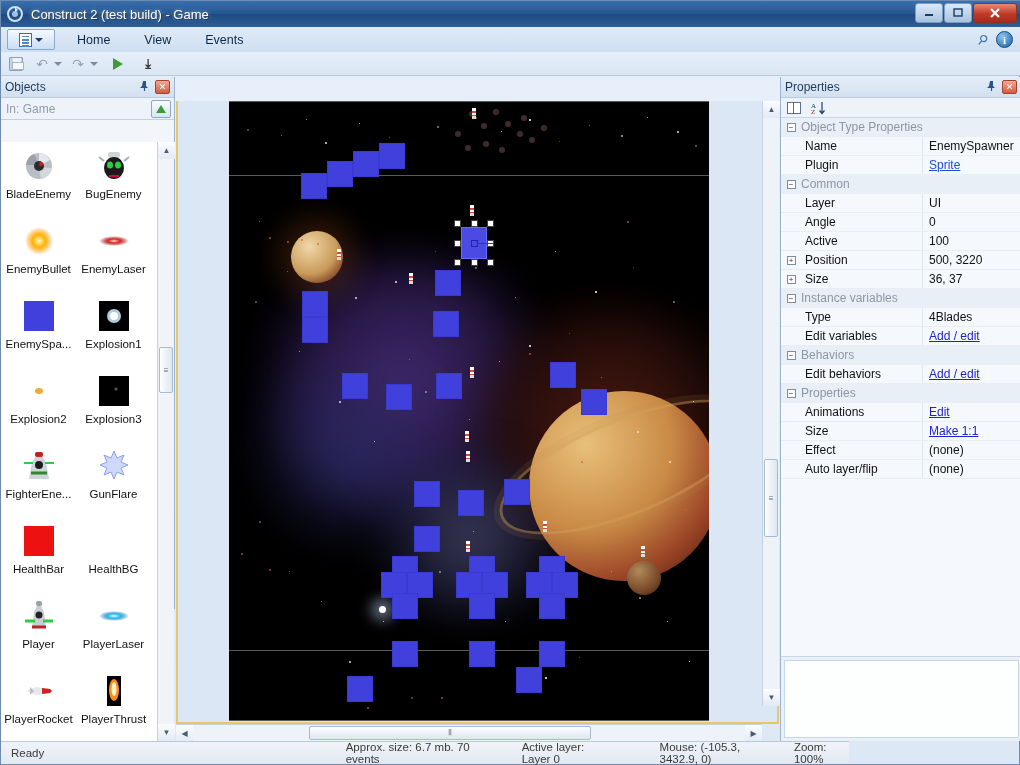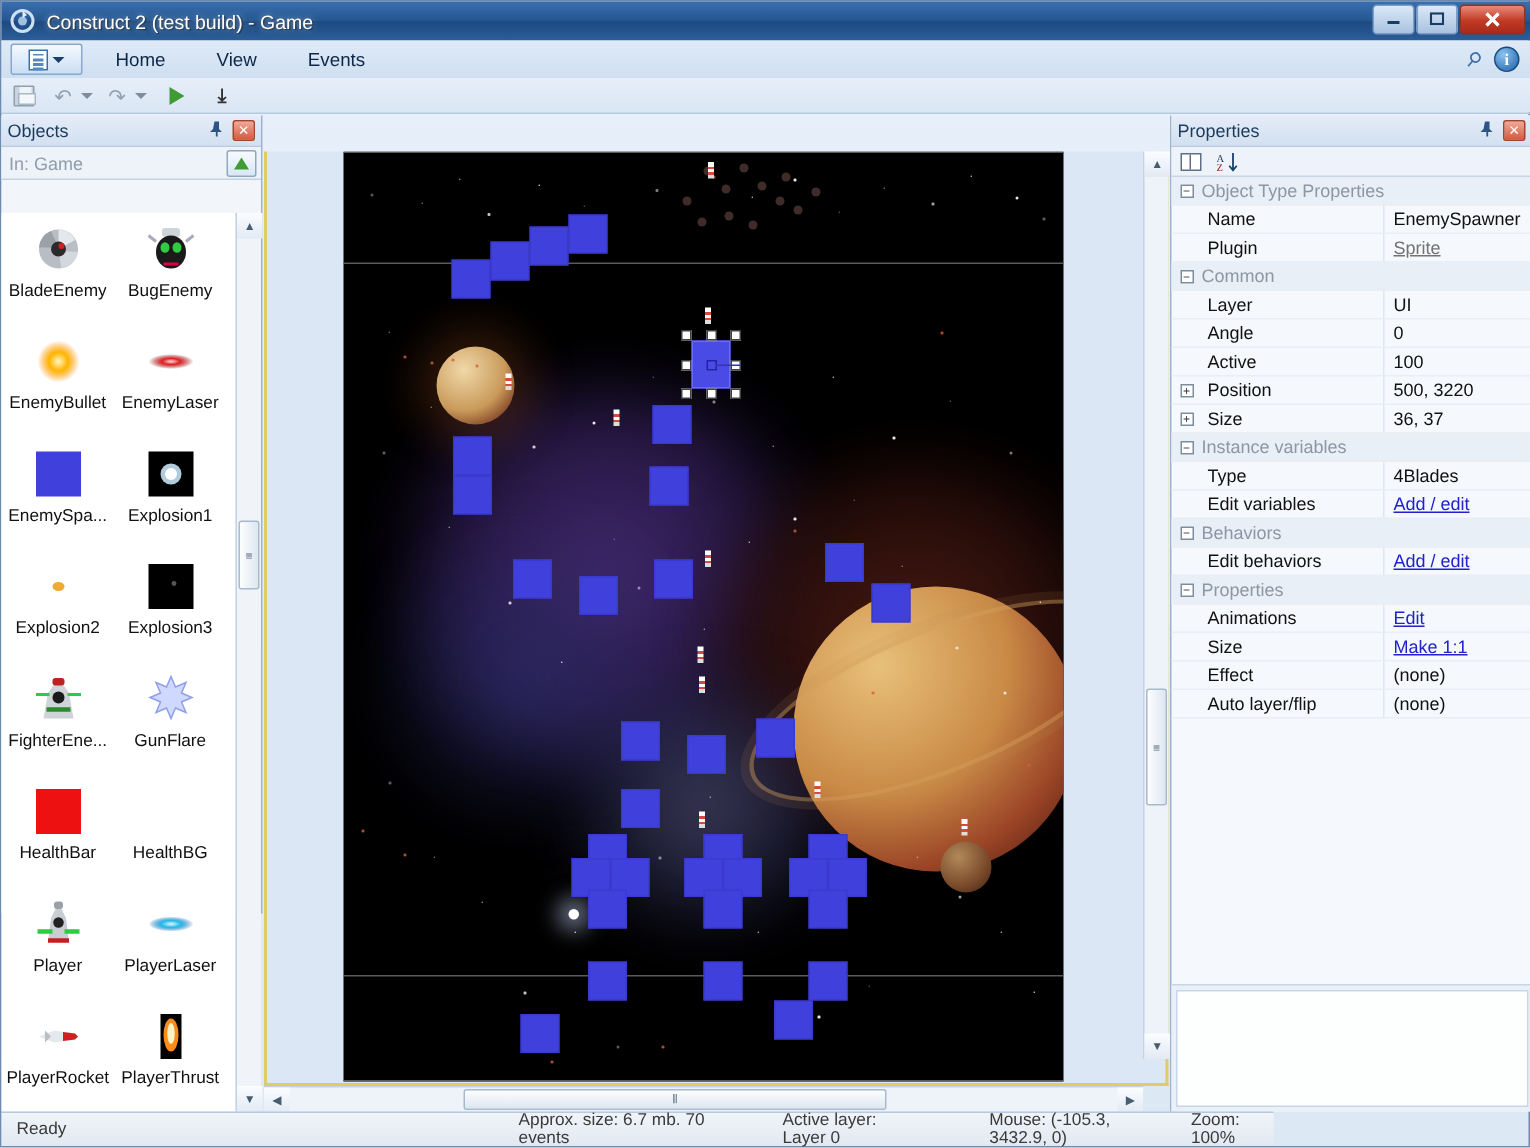--- a/index.html
+++ b/index.html
@@ -148,21 +148,21 @@
   .sortaz { font-family:"Liberation Serif",serif; font-size:13px; color:#1b3f6b; }
   .prow { display:flex; height:19px; align-items:stretch; font-size:12px;
      border-bottom:1px solid #e9eef5; }
   .prow.group { background:#e9eff7; color:#8c97a4; font-weight:normal; }
   .pexp { width:20px; display:flex; align-items:center; justify-content:center; }
   .pexp .box { width:9px;height:9px;border:1px solid #7d8d9e;background:#fff;
      font-size:8px;line-height:7px;text-align:center;color:#333;}
   .pname { width:122px; padding-left:4px; display:flex; align-items:center;
      border-right:1px solid #dfe6ef; color:#111; }
   .pval { flex:1; padding-left:6px; display:flex; align-items:center; color:#111; }
-  .pval.dim { color:#737373;text-decoration:underline; }
+  .pval.dim { color:#1d4ed8;text-decoration:underline; }
   .plink { color:#2222cc; text-decoration:underline; }
   .props-bottom { position:absolute; left:0; bottom:0; width:241px; height:85px;
      background:#eaf0f7; border-top:1px solid #c7d6e6; }
   .props-note { position:absolute; left:3px; right:3px; top:3px; bottom:3px;
      background:#fdfefe; border:1px solid #c7d6e6; }
 
   
   .status { position:absolute; left:0; bottom:0; width:848px; height:23px;
      background:linear-gradient(#f0f4f9,#e2e9f1); border-top:1px solid #b6c9de;
      display:flex; align-items:center; font-size:11.5px; color:#3a3a3a; }

